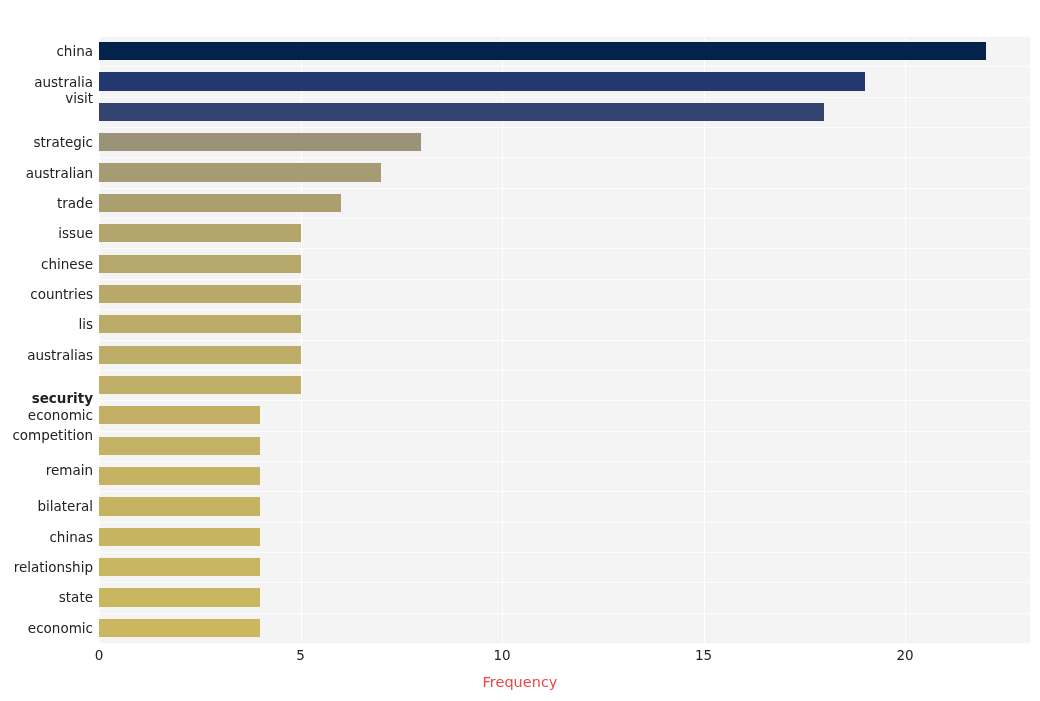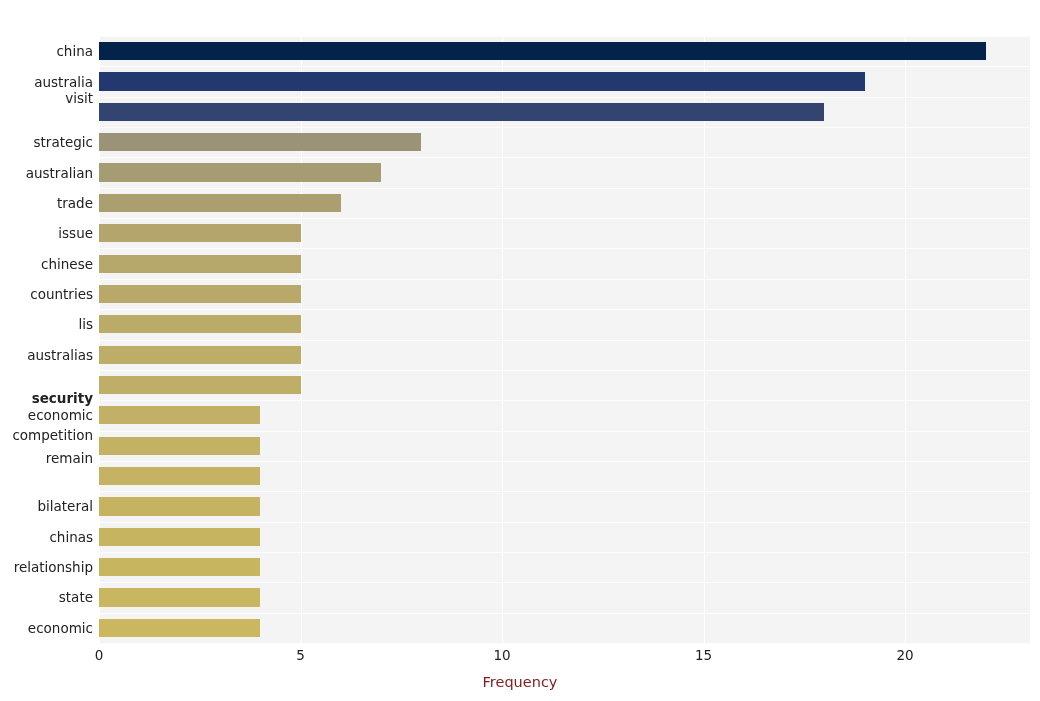--- a/index.html
+++ b/index.html
@@ -117,21 +117,21 @@
     transform: translateX(-50%);
     white-space: nowrap;
   }
   #x-axis-title {
     position: absolute;
     left: 0;
     top: 674px;
     width: 1040px;
     text-align: center;
     font-size: 14.5px;
-    color: #7f1d1d;
+    color: #ef4444;
   }
 </style>
 </head>
 <body>
 
 <div id="figure">
 
 
   <div id="plot-area">
     <div id="gridlines">
@@ -234,21 +234,21 @@
       <div class="y-tick-label" style="top: 128.575px;">australian</div>
       <div class="y-tick-label" style="top: 158.925px;">trade</div>
       <div class="y-tick-label" style="top: 189.275px;">issue</div>
       <div class="y-tick-label" style="top: 219.625px;">chinese</div>
       <div class="y-tick-label" style="top: 249.975px;">countries</div>
       <div class="y-tick-label" style="top: 280.325px;">lis</div>
       <div class="y-tick-label" style="top: 310.675px;">australias</div>
       <div class="y-tick-label" style="top: 354px; font-weight: bold;">security</div>
       <div class="y-tick-label" style="top: 371.375px;">economic</div>
       <div class="y-tick-label" style="top: 391px;">competition</div>
-      <div class="y-tick-label" style="top: 414px;">remain</div>
+      <div class="y-tick-label" style="top: 426px;">remain</div>
       <div class="y-tick-label" style="top: 462.425px;">bilateral</div>
       <div class="y-tick-label" style="top: 492.775px;">chinas</div>
       <div class="y-tick-label" style="top: 523.125px;">relationship</div>
       <div class="y-tick-label" style="top: 553.475px;">state</div>
       <div class="y-tick-label" style="top: 583.825px;">economic</div>
     </div>
 
   <div id="x-axis">
       <div class="x-tick-label" style="left: 99px;">0</div>
       <div class="x-tick-label" style="left: 300.515px;">5</div>

